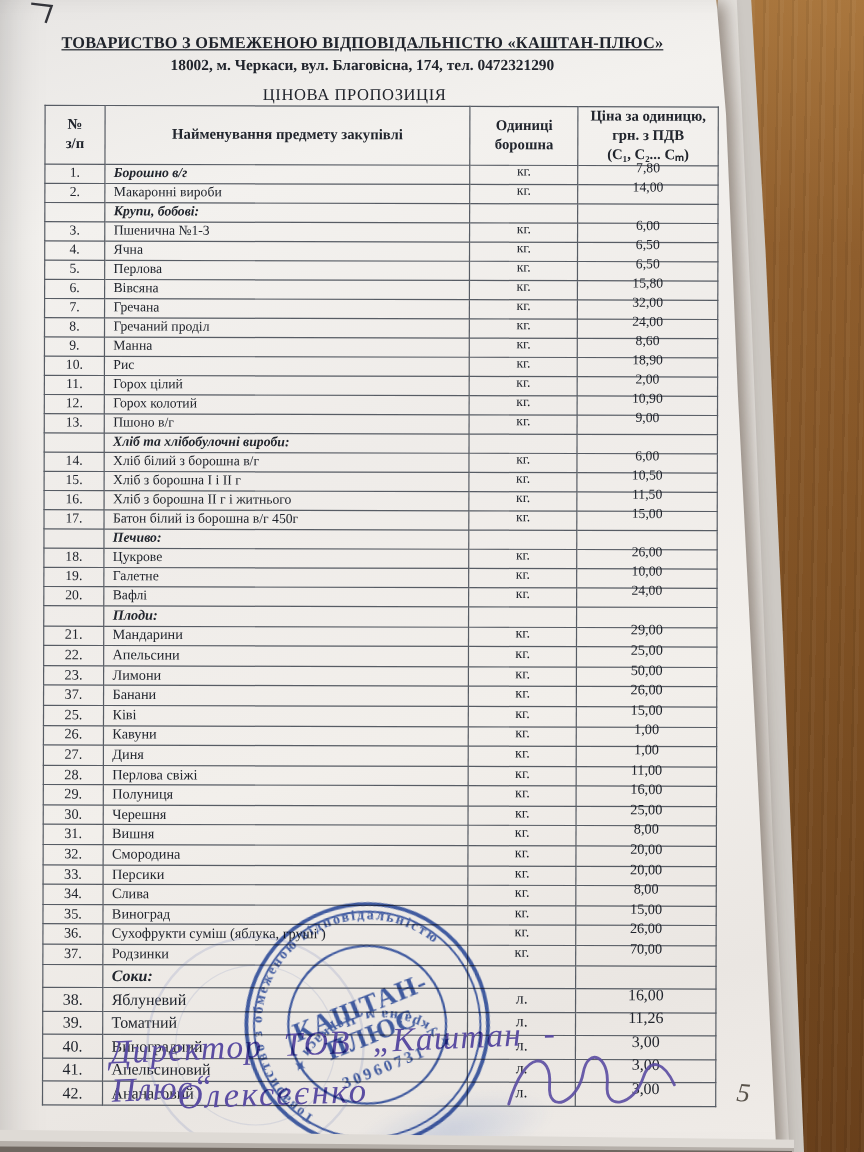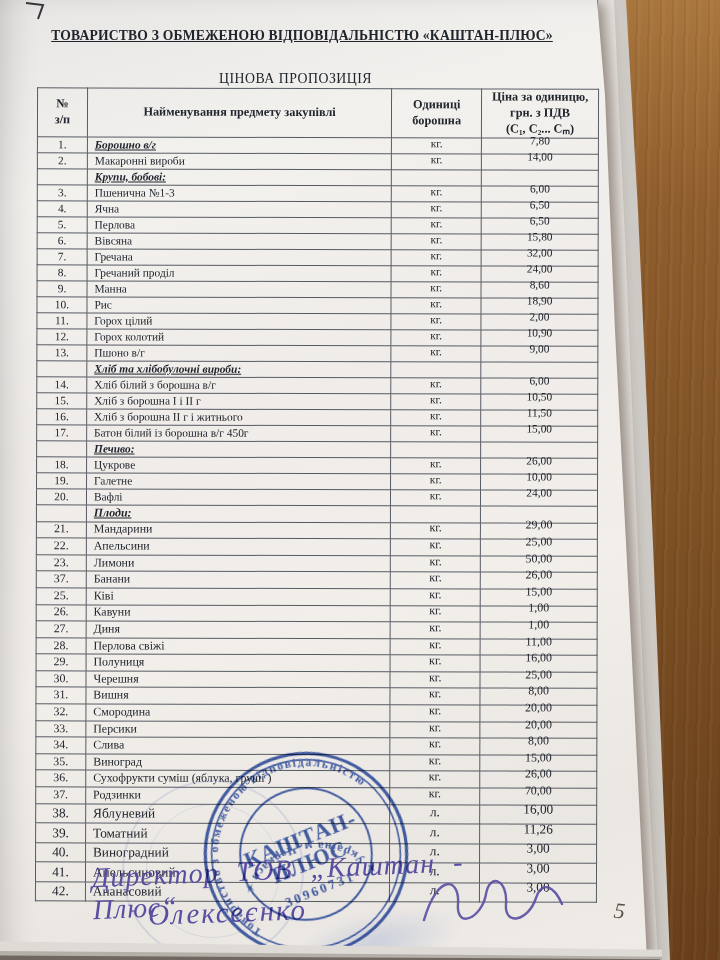--- a/index.html
+++ b/index.html
@@ -40,21 +40,21 @@
   .price-table thead th{font-size:12.3px;font-weight:bold;line-height:1.3;height:42px;
         text-align:center;vertical-align:middle;}
   .price-table thead .hline{display:block;}
   .price-table tbody td{font-size:11.4px;height:15px;line-height:1;vertical-align:middle;}
   td.c-num{text-align:center;}
   td.c-name{text-align:left;padding-left:7px;}
   td.c-unit{text-align:center;}
   td.c-price{text-align:center;}
   td.c-unit span{position:relative;top:-2px;display:inline-block;}
   td.c-price span{position:relative;top:-5px;display:inline-block;}
-  tr.sec td.c-name, tr.emph td.c-name{font-weight:bold;font-style:italic;text-decoration:underline;}
+  tr.sec td.c-name, tr.emph td.c-name{font-weight:bold;font-style:italic;}
   tr[data-group="fruits"] td{height:15.6px;font-size:11.9px;}
   tr[data-group="juices"] td{height:18.5px;font-size:13.3px;}
 
   
   .hw{position:absolute;font-style:italic;color:#5b4da2;z-index:5;
         font-family:"Liberation Serif",serif;}
   .hw1{top:852px;left:92px;width:470px;font-size:28px;letter-spacing:1px;
         word-spacing:10px;transform:rotate(-2.5deg);}
   .hw2{top:896px;left:148px;font-size:29px;letter-spacing:2px;transform:rotate(-2deg);}
   .sig-flourish{position:absolute;left:418px;top:862px;z-index:5;}
@@ -93,20 +93,21 @@
   <div class="understack2"></div>
 
   <div class="paper-wrap">
     <div class="paper">
 
       <svg class="corner-mark" width="26" height="22" viewBox="0 0 26 22">
         <path d="M2,3 L19,5 L14,19" fill="none" stroke="#33343a" stroke-width="2"></path>
       </svg>
 
       <div class="company">ТОВАРИСТВО З ОБМЕЖЕНОЮ ВІДПОВІДАЛЬНІСТЮ «КАШТАН-ПЛЮС»</div>
+      <div class="address">18002, м. Черкаси, вул. Благовісна, 174, тел. 0472321290</div>
       <div class="doc-title">ЦІНОВА ПРОПОЗИЦІЯ</div>
 
       <table class="price-table">
         <colgroup>
           <col style="width:50px">
             <col style="width:305px">
             <col style="width:90px">
             <col style="width:117px">
         </colgroup>
         <thead>
@@ -367,20 +368,26 @@
               <td class="c-name"><span>Сухофрукти суміш (яблука, груші )</span></td>
               <td class="c-unit"><span>кг.</span></td>
               <td class="c-price"><span>26,00</span></td>
             </tr>
             <tr data-group="fruits">
               <td class="c-num"><span>37.</span></td>
               <td class="c-name"><span>Родзинки</span></td>
               <td class="c-unit"><span>кг.</span></td>
               <td class="c-price"><span>70,00</span></td>
             </tr>
+            <tr data-group="juices" class="sec">
+              <td class="c-num"><span></span></td>
+              <td class="c-name"><span>Соки:</span></td>
+              <td class="c-unit"><span></span></td>
+              <td class="c-price"><span></span></td>
+            </tr>
             <tr data-group="juices">
               <td class="c-num"><span>38.</span></td>
               <td class="c-name"><span>Яблуневий</span></td>
               <td class="c-unit"><span>л.</span></td>
               <td class="c-price"><span>16,00</span></td>
             </tr>
             <tr data-group="juices">
               <td class="c-num"><span>39.</span></td>
               <td class="c-name"><span>Томатний</span></td>
               <td class="c-unit"><span>л.</span></td>

